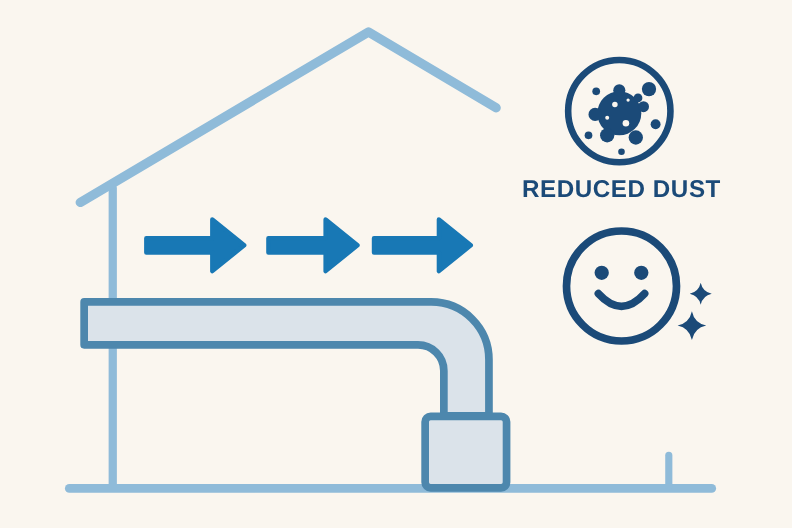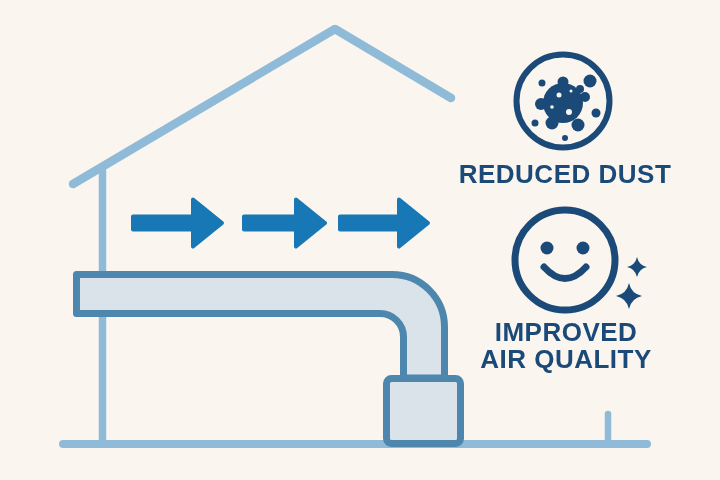--- a/index.html
+++ b/index.html
@@ -31,21 +31,21 @@
   .label {
     position:absolute;
     color: var(--navy,#1b4a78);
     font-weight:bold;
     text-align:center;
     line-height:1;
     letter-spacing:0.5px;
     white-space:nowrap;
   }
   .label-title { left:141px; top:138px; width:300px; font-size:38px; }
-  .label-reduced-dust { left:455px; top:161px; width:220px; font-size:26px; }
+  .label-reduced-dust { left:455px; top:161px; width:220px; font-size:22px; }
   .label-improved { left:456px; top:319px; width:220px; font-size:26px; line-height:27px; }
   .label-improved span { display:block; }
 </style>
 </head>
 <body>
 
 <div class="canvas">
 
   <svg class="scene" width="720" height="480" viewBox="0 0 720 480">
 
@@ -101,18 +101,14 @@
   </svg>
 
   <svg class="icon icon-sparkles" width="38" height="60" viewBox="0 0 38 60">
     <path class="navy-fill" d="M23,5 Q24.8,13.2 33,15 Q24.8,16.8 23,25 Q21.2,16.8 13,15 Q21.2,13.2 23,5 Z"></path>
     <path class="navy-fill" d="M15,31 Q17.3,41.7 28,44 Q17.3,46.3 15,57 Q12.7,46.3 2,44 Q12.7,41.7 15,31 Z"></path>
   </svg>
 
 
   <div class="label label-reduced-dust">REDUCED DUST</div>
 
-  <div class="label label-improved">
-    <span>IMPROVED</span>
-    <span>AIR QUALITY</span>
-  </div>
 
 </div>
 
 </body></html>

